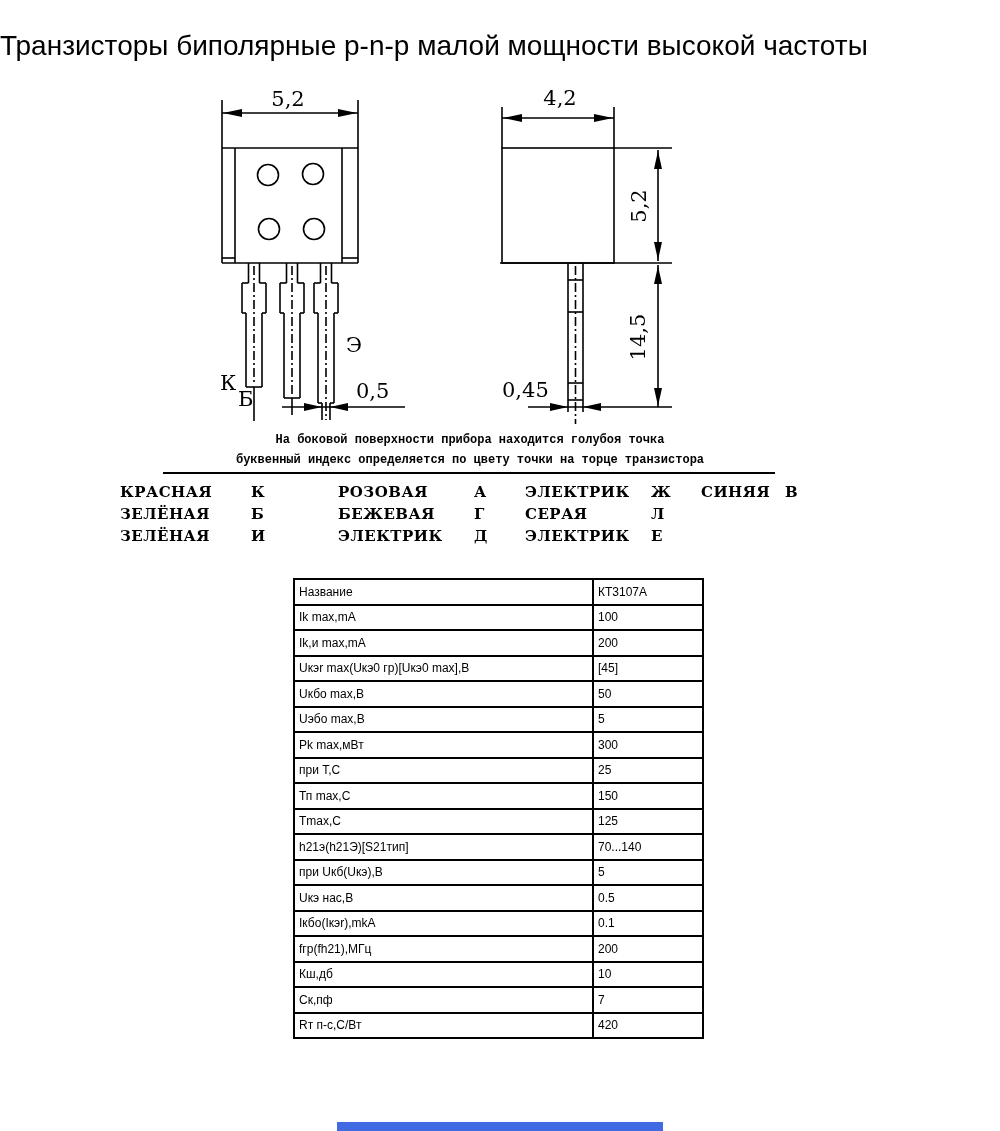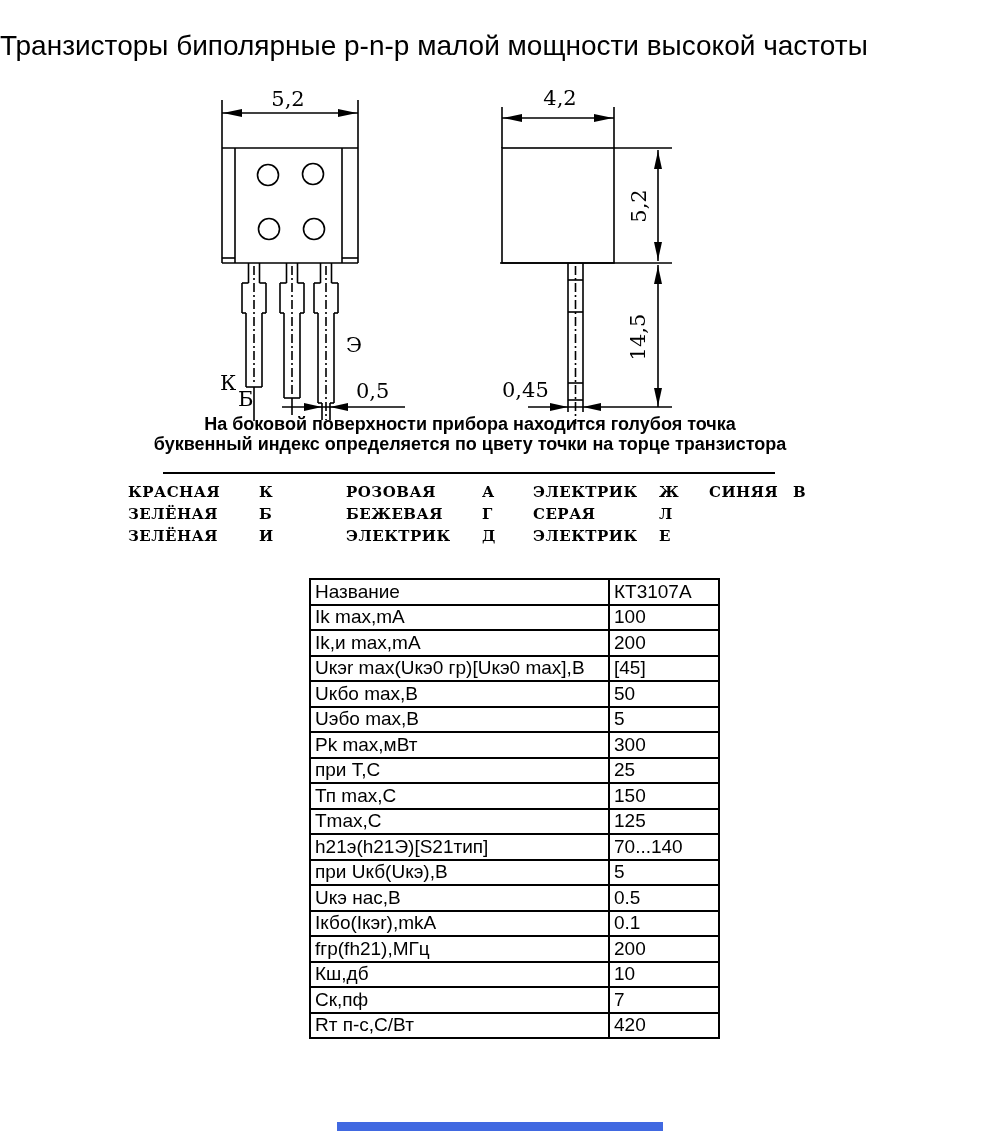--- a/index.html
+++ b/index.html
@@ -13,34 +13,34 @@
   }
   svg.drawings { position:absolute; top:80px; left:0; }
   svg.drawings line, svg.drawings rect, svg.drawings circle, svg.drawings path {
     stroke:#000; stroke-width:1.6; fill:none;
   }
   svg.drawings polygon { fill:#000; stroke:none; }
   svg.drawings text {
     font-family:"DejaVu Serif", serif; font-size:21px; fill:#000; stroke:none;
   }
   .notes {
-    position:absolute; top:414px; left:150px; width:640px; text-align:center;
-    font-family:Liberation Sans, sans-serif; font-weight:bold; font-size:18px;
+    position:absolute; top:430px; left:150px; width:640px; text-align:center;
+    font-family:Liberation Mono, monospace; font-weight:bold; font-size:12px;
     line-height:20px; white-space:nowrap;
   }
   .rule { position:absolute; top:472px; left:163px; width:612px; height:0; border-top:2px solid #000; }
   .color-grid {
-    position:absolute; top:481px; left:128px;
+    position:absolute; top:481px; left:120px;
     display:grid; grid-template-columns:131px 87px 136px 51px 126px 50px 84px 60px;
     font-family:"DejaVu Serif", serif; font-weight:bold; font-size:15px;
     line-height:22px; letter-spacing:0.5px; white-space:nowrap;
   }
   table.spec {
-    position:absolute; top:578px; left:309px; border-collapse:collapse;
-    font-size:19px; table-layout:fixed;
+    position:absolute; top:578px; left:293px; border-collapse:collapse;
+    font-size:12px; table-layout:fixed;
   }
   table.spec td {
     border:2px solid #000; height:23.5px; padding:0 2px 0 4px;
     white-space:nowrap; overflow:visible; vertical-align:middle;
   }
   td.param { width:291px; }
   td.val   { width:102px;margin-left:43px; }
   .accent-bar { position:absolute; top:1122px; left:337px; width:326px; height:9px; background:#4169e1; }
 </style>
 </head>

